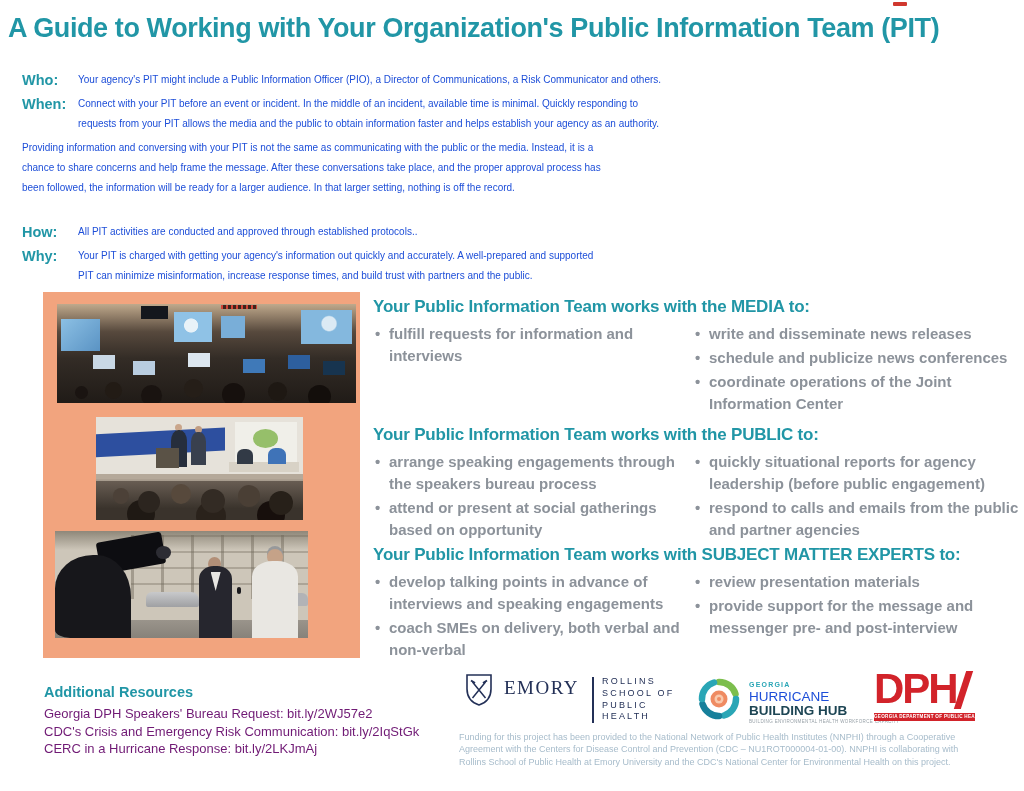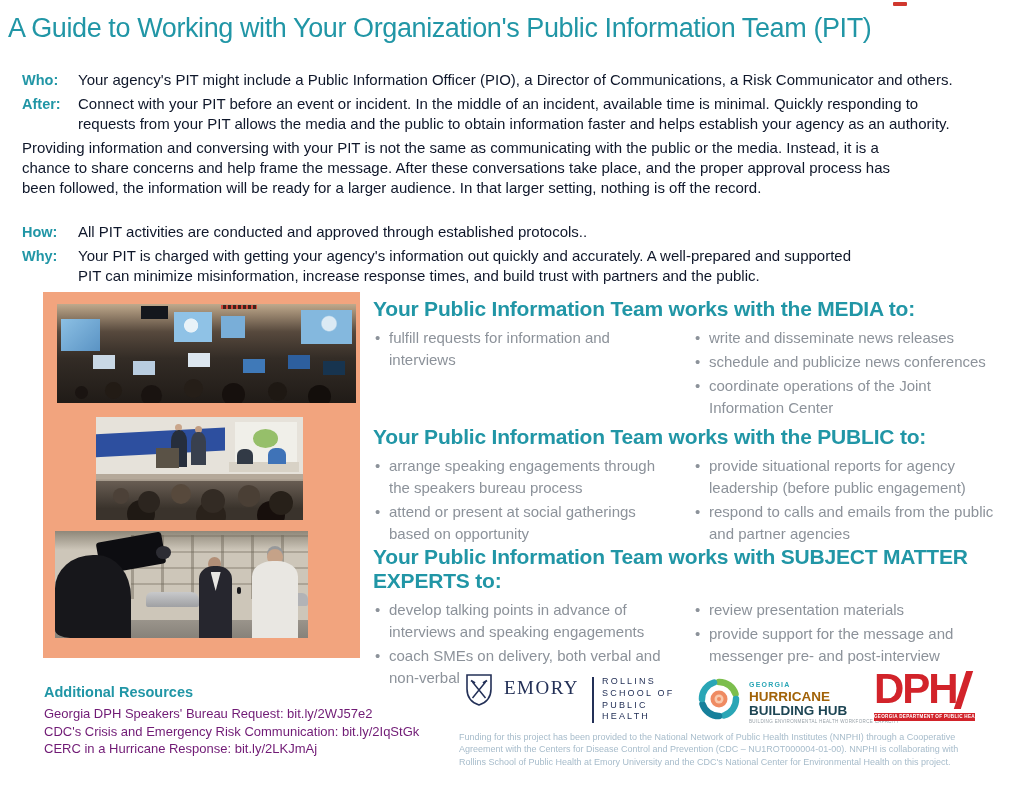--- a/index.html
+++ b/index.html
@@ -1,27 +1,27 @@
 <!DOCTYPE html>
 <html><head>
 <meta charset="utf-8">
 <style>
   html,body { margin:0; padding:0; background:#fff; }
   #app { position:relative; width:1024px; height:791px; background:#fff; overflow:hidden;
          font-family:"Liberation Sans", sans-serif; }
 
   
-  .title { position:absolute; left:8px; top:13px; margin:0; font-size:27px; font-weight:normal;
+  .title { position:absolute; left:8px; top:13px; margin:0; font-size:27px; font-weight:bold;
            color:#2196A6; letter-spacing:-0.4px; white-space:nowrap; }
   .red-mark { position:absolute; left:893px; top:2px; width:14px; height:4px; background:#D0382E; border-radius:1px; }
 
   
   .qa-row { position:absolute; left:22px; display:flex; width:1000px; }
   .qa-label { flex:0 0 56px; font-weight:bold; color:#2196A6; font-size:14.5px; line-height:20px; }
-  .qa-text  { color:#0f172a; font-size:15px; line-height:20px; white-space:pre-line; }
+  .qa-text  { color:#1d4ed8; font-size:10px; line-height:20px; white-space:pre-line; }
 
   
   .board { position:absolute; left:43px; top:292px; width:317px; height:366px; background:#F2A47E; }
   .photo { position:absolute; overflow:hidden; }
   .photo div { position:absolute; }
   .p1 { left:14px; top:12px; width:299px; height:99px;
         background:linear-gradient(180deg,#bfa98c 0%,#93806a 12%,#57493d 28%,#332c26 55%,#201b17 100%); }
   .p1-tv { left:28%; top:2%; width:9%; height:13%; background:#14171d; }
   .p1-led { left:55%; top:1%; width:12%; height:4%;
             background:repeating-linear-gradient(90deg,#d24536 0 2px,#3c241c 2px 5px); }
@@ -71,22 +71,22 @@
   .p3-lens { left:40%; top:14%; width:6%; height:12%; background:#2c2c33; border-radius:50%; }
   .p3-man1head { left:60.5%; top:24%; width:13px; height:14px; border-radius:50%; background:#b28f77; }
   .p3-man1 { left:57%; top:33%; width:13%; height:67%; background:#26262e; border-radius:45% 45% 0 0/18% 18% 0 0; }
   .p3-shirt1 { left:61.5%; top:38%; width:4%; height:18%; background:#e8e6e2; clip-path:polygon(0 0,100% 0,50% 100%); }
   .p3-mic { left:72%; top:52%; width:4px; height:7px; background:#1a1a1e; border-radius:2px; }
   .p3-man2head { right:10%; top:17%; width:16px; height:16px; border-radius:50%; background:#c5a288; box-shadow:0 -3px 0 0 #97999b; }
   .p3-man2 { right:4%; top:28%; width:18%; height:72%; background:#e9e7e2; border-radius:45% 45% 0 0/20% 20% 0 0; }
 
   
   .sec { position:absolute; left:373px; width:648px; }
-  .sec h2 { margin:0 0 6px 0; font-size:21px; font-weight:bold; color:#2196A6; letter-spacing:-0.2px; }
-  .cols { display:flex; }
+  .sec h2 { margin:0 0 6px 0; font-size:17px; font-weight:bold; color:#2196A6; letter-spacing:-0.2px; }
+  .cols { display:flex;font-weight:bold; }
   .cols ul { list-style:none; margin:0; padding:0; }
   .cols .c1 { width:312px; margin-right:8px; }
   .cols .c2 { width:328px; }
   .cols li { position:relative; padding-left:16px; font-size:15px; line-height:22px; color:#8C929A;
              white-space:pre-line; margin-bottom:2px; }
   .cols li::before { content:"\2022"; position:absolute; left:2px; top:0; color:#8C929A; }
 
   
   .resources { position:absolute; left:44px; top:684px; }
   .resources h3 { margin:0 0 5px 0; font-size:14.5px; font-weight:bold; color:#2196A6; }
@@ -94,21 +94,21 @@
 
   
   .shield { position:absolute; left:465px; top:673px; width:28px; height:34px; }
   .emory-name { position:absolute; left:504px; top:677px; font-family:"Liberation Serif", serif;
                 font-size:19px; letter-spacing:1.5px; color:#233057; }
   .logo-divider { position:absolute; left:592px; top:677px; width:2px; height:46px; background:#233057; }
   .rollins { position:absolute; left:602px; top:676px; color:#233057; font-family:Liberation Sans, sans-serif;
              font-size:9px; letter-spacing:2.2px; line-height:11.8px; }
   .hub-icon { position:absolute; left:697px; top:676px; width:44px; height:46px; }
   .hub-georgia { position:absolute; left:749px; top:681px; font-size:7px; font-weight:bold; color:#2AA6B6; letter-spacing:1.2px; }
-  .hub-line1 { position:absolute; left:749px; top:689px; font-size:13.5px; font-weight:bold; color:#a16207; }
+  .hub-line1 { position:absolute; left:749px; top:689px; font-size:13.5px; font-weight:normal; color:#1d4ed8; }
   .hub-line2 { position:absolute; left:749px; top:703px; font-size:13.5px; font-weight:bold; color:#1D4554; }
   .hub-tagline { position:absolute; left:749px; top:719px; font-size:4.5px; color:#98A1A8; letter-spacing:0.35px; white-space:nowrap; }
   .dph { position:absolute; left:874px; top:668px; width:102px; height:54px; }
   .dph-text { font-size:42px; line-height:42px; font-weight:bold; color:#D2232A; letter-spacing:-2px; }
   .dph-slash { position:absolute; left:86px; top:3px; width:7px; height:38px; background:#D2232A; transform:skewX(-18deg); }
   .dph-caption { position:absolute; left:0; top:45px; width:101px; height:8px; background:#D2232A; color:#fff;
                  font-size:4.6px; line-height:8px; text-align:center; letter-spacing:0.3px; font-weight:bold; white-space:nowrap; }
   .funding { position:absolute; left:459px; top:731px; width:620px; font-size:9px; line-height:12.3px;
              color:#A7BCCB; white-space:pre-line; }
 </style>
@@ -118,21 +118,21 @@
 <div id="app">
 
   <div class="red-mark"></div>
   <h1 class="title">A Guide to Working with Your Organization's Public Information Team (PIT)</h1>
 
   <div class="qa-row" style="top:70px">
     <span class="qa-label">Who:</span>
     <span class="qa-text">Your agency's PIT might include a Public Information Officer (PIO), a Director of Communications, a Risk Communicator and others.</span>
   </div>
   <div class="qa-row" style="top:94px">
-    <span class="qa-label">After:</span>
+    <span class="qa-label">When:</span>
     <span class="qa-text">Connect with your PIT before an event or incident. In the middle of an incident, available time is minimal. Quickly responding to
 requests from your PIT allows the media and the public to obtain information faster and helps establish your agency as an authority.</span>
   </div>
   <div class="qa-row" style="top:138px">
     <span class="qa-text">Providing information and conversing with your PIT is not the same as communicating with the public or the media. Instead, it is a
 chance to share concerns and help frame the message. After these conversations take place, and the proper approval process has
 been followed, the information will be ready for a larger audience. In that larger setting, nothing is off the record.</span>
   </div>
   <div class="qa-row" style="top:222px">
     <span class="qa-label">How:</span>
@@ -207,21 +207,21 @@
   <div class="sec" style="top:425px">
     <h2>Your Public Information Team works with the PUBLIC to:</h2>
     <div class="cols">
       <ul class="c1">
         <li>arrange speaking engagements through
 the speakers bureau process</li>
         <li>attend or present at social gatherings
 based on opportunity</li>
       </ul>
       <ul class="c2">
-        <li>provide situational reports for agency
+        <li>quickly situational reports for agency
 leadership (before public engagement)</li>
         <li>respond to calls and emails from the public
 and partner agencies</li>
       </ul>
     </div>
   </div>
 
   <div class="sec" style="top:545px">
     <h2>Your Public Information Team works with SUBJECT MATTER EXPERTS to:</h2>
     <div class="cols">

